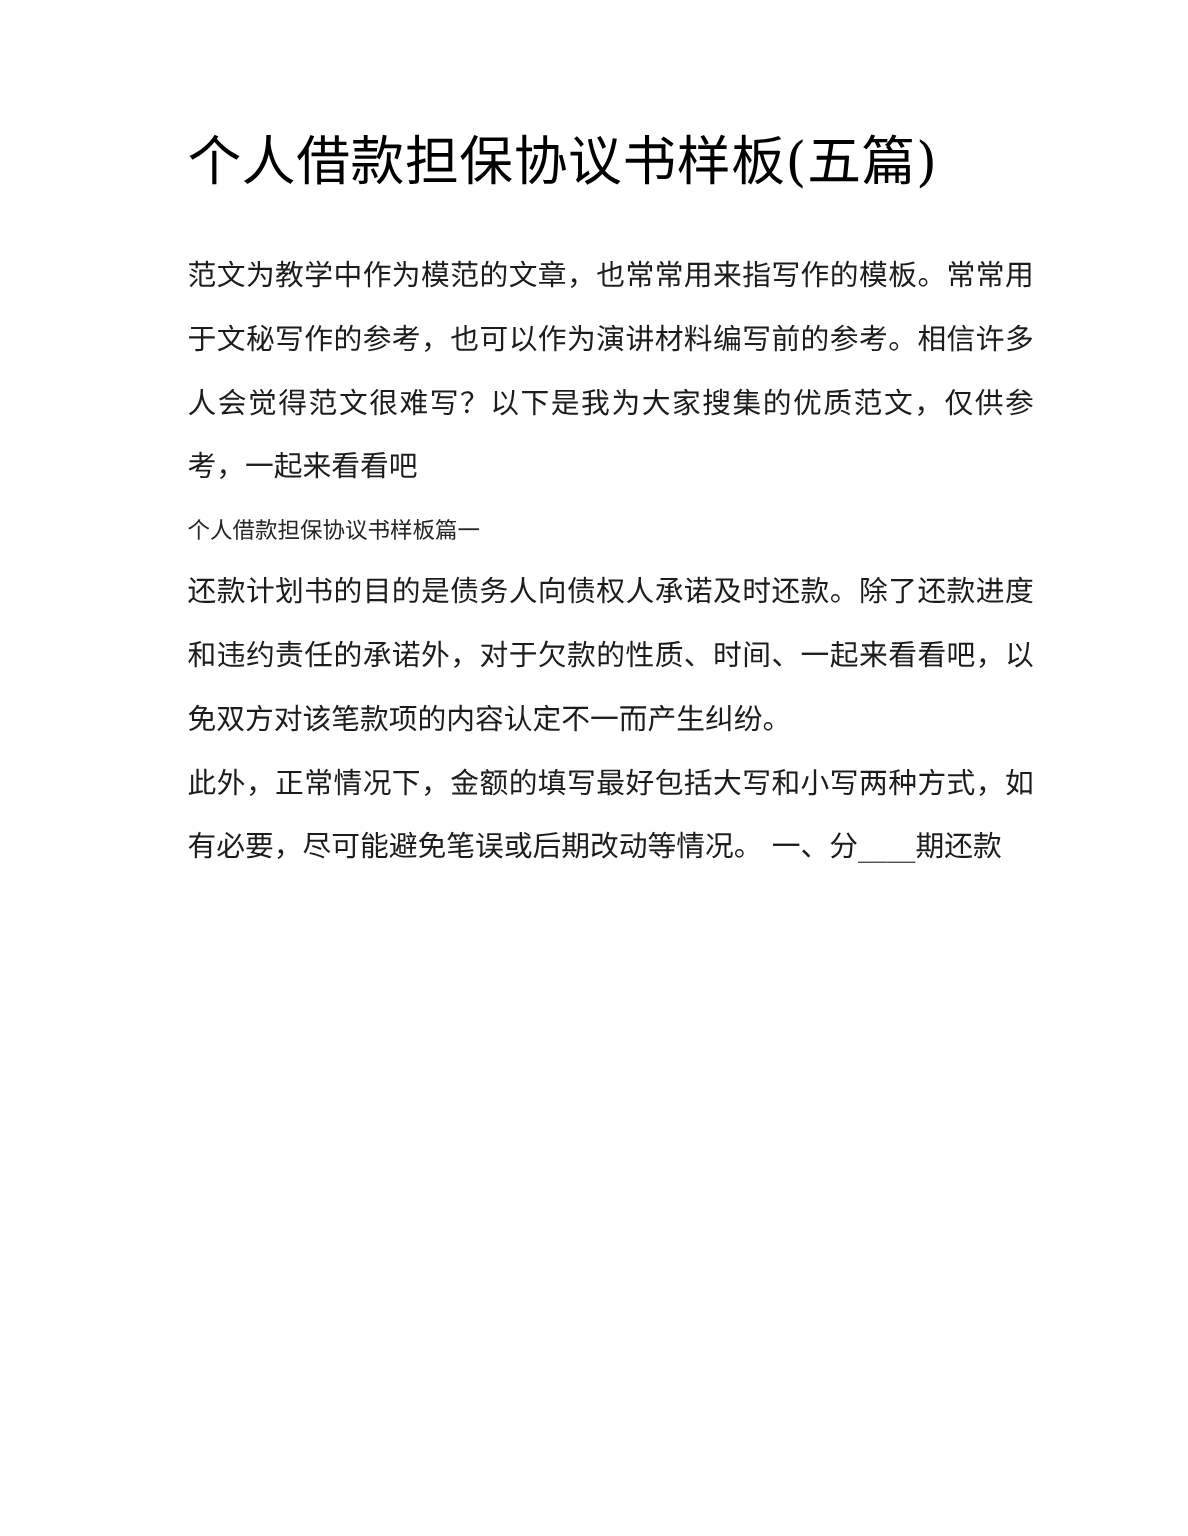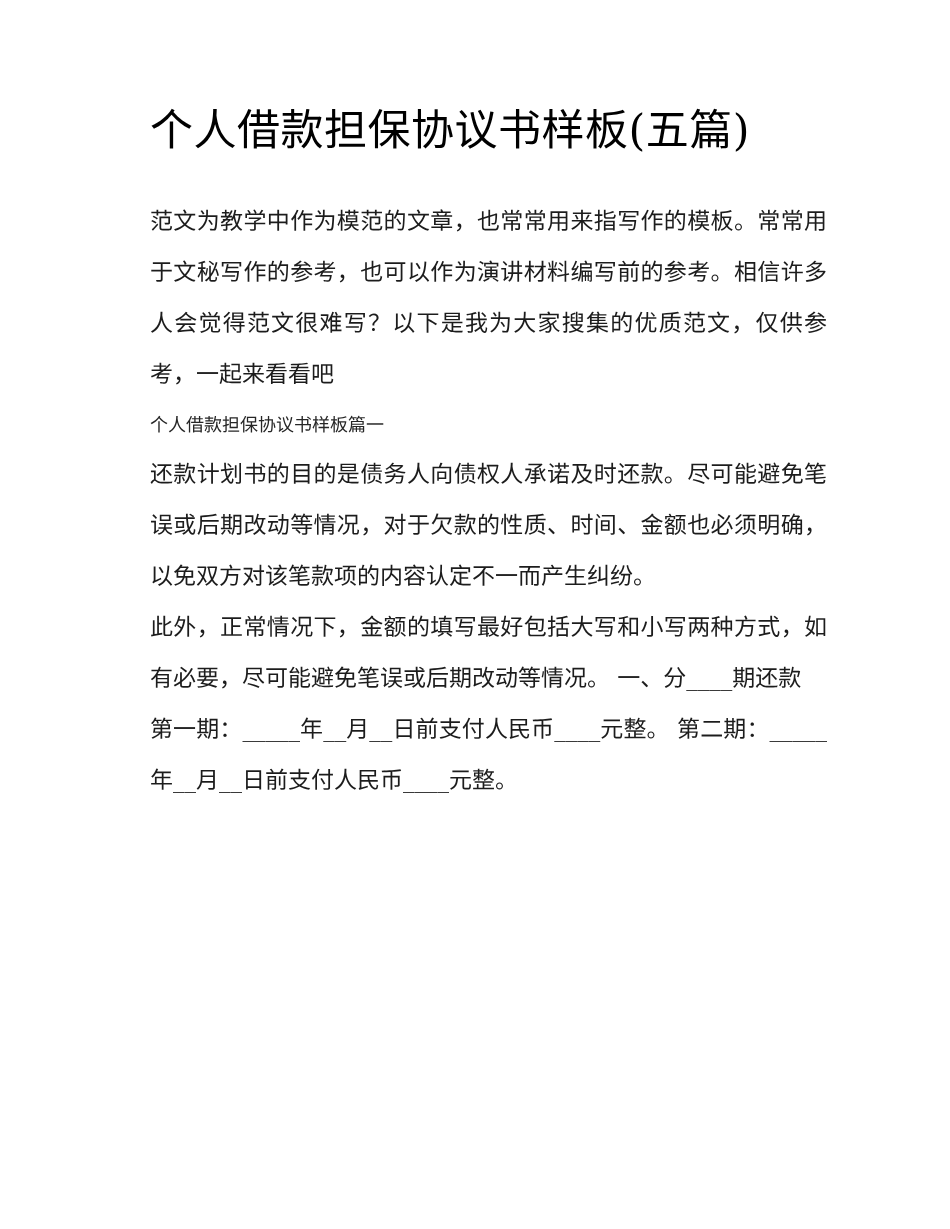--- a/index.html
+++ b/index.html
@@ -66,22 +66,21 @@
 <div class="page">
 
   <h1 class="doc-title">个人借款担保协议书样板(五篇)</h1>
 
   <div class="body-block">
 
     <p class="para">范文为教学中作为模范的文章，也常常用来指写作的模板。常常用于文秘写作的参考，也可以作为演讲材料编写前的参考。相信许多人会觉得范文很难写？以下是我为大家搜集的优质范文，仅供参考，一起来看看吧</p>
 
     <p class="para section-head">个人借款担保协议书样板篇一</p>
 
-    <p class="para">还款计划书的目的是债务人向债权人承诺及时还款。尽可能避免笔误或后期改动等情况，对于欠款的性质、时间、金额也必须明确，以免双方对该笔款项的内容认定不一而产生纠纷。</p>
+    <p class="para">还款计划书的目的是债务人向债权人承诺及时还款。除了还款进度和违约责任的承诺外，对于欠款的性质、时间、一起来看看吧，以免双方对该笔款项的内容认定不一而产生纠纷。</p>
 
     <p class="para">此外，正常情况下，金额的填写最好包括大写和小写两种方式，如有必要，尽可能避免笔误或后期改动等情况。 一、分____期还款</p>
 
-    <p class="para">第一期：_____年__月__日前支付人民币____元整。 第二期：_____年__月__日前支付人民币____元整。</p>
 
 
 
   </div>
 </div>
 
 </body></html>

